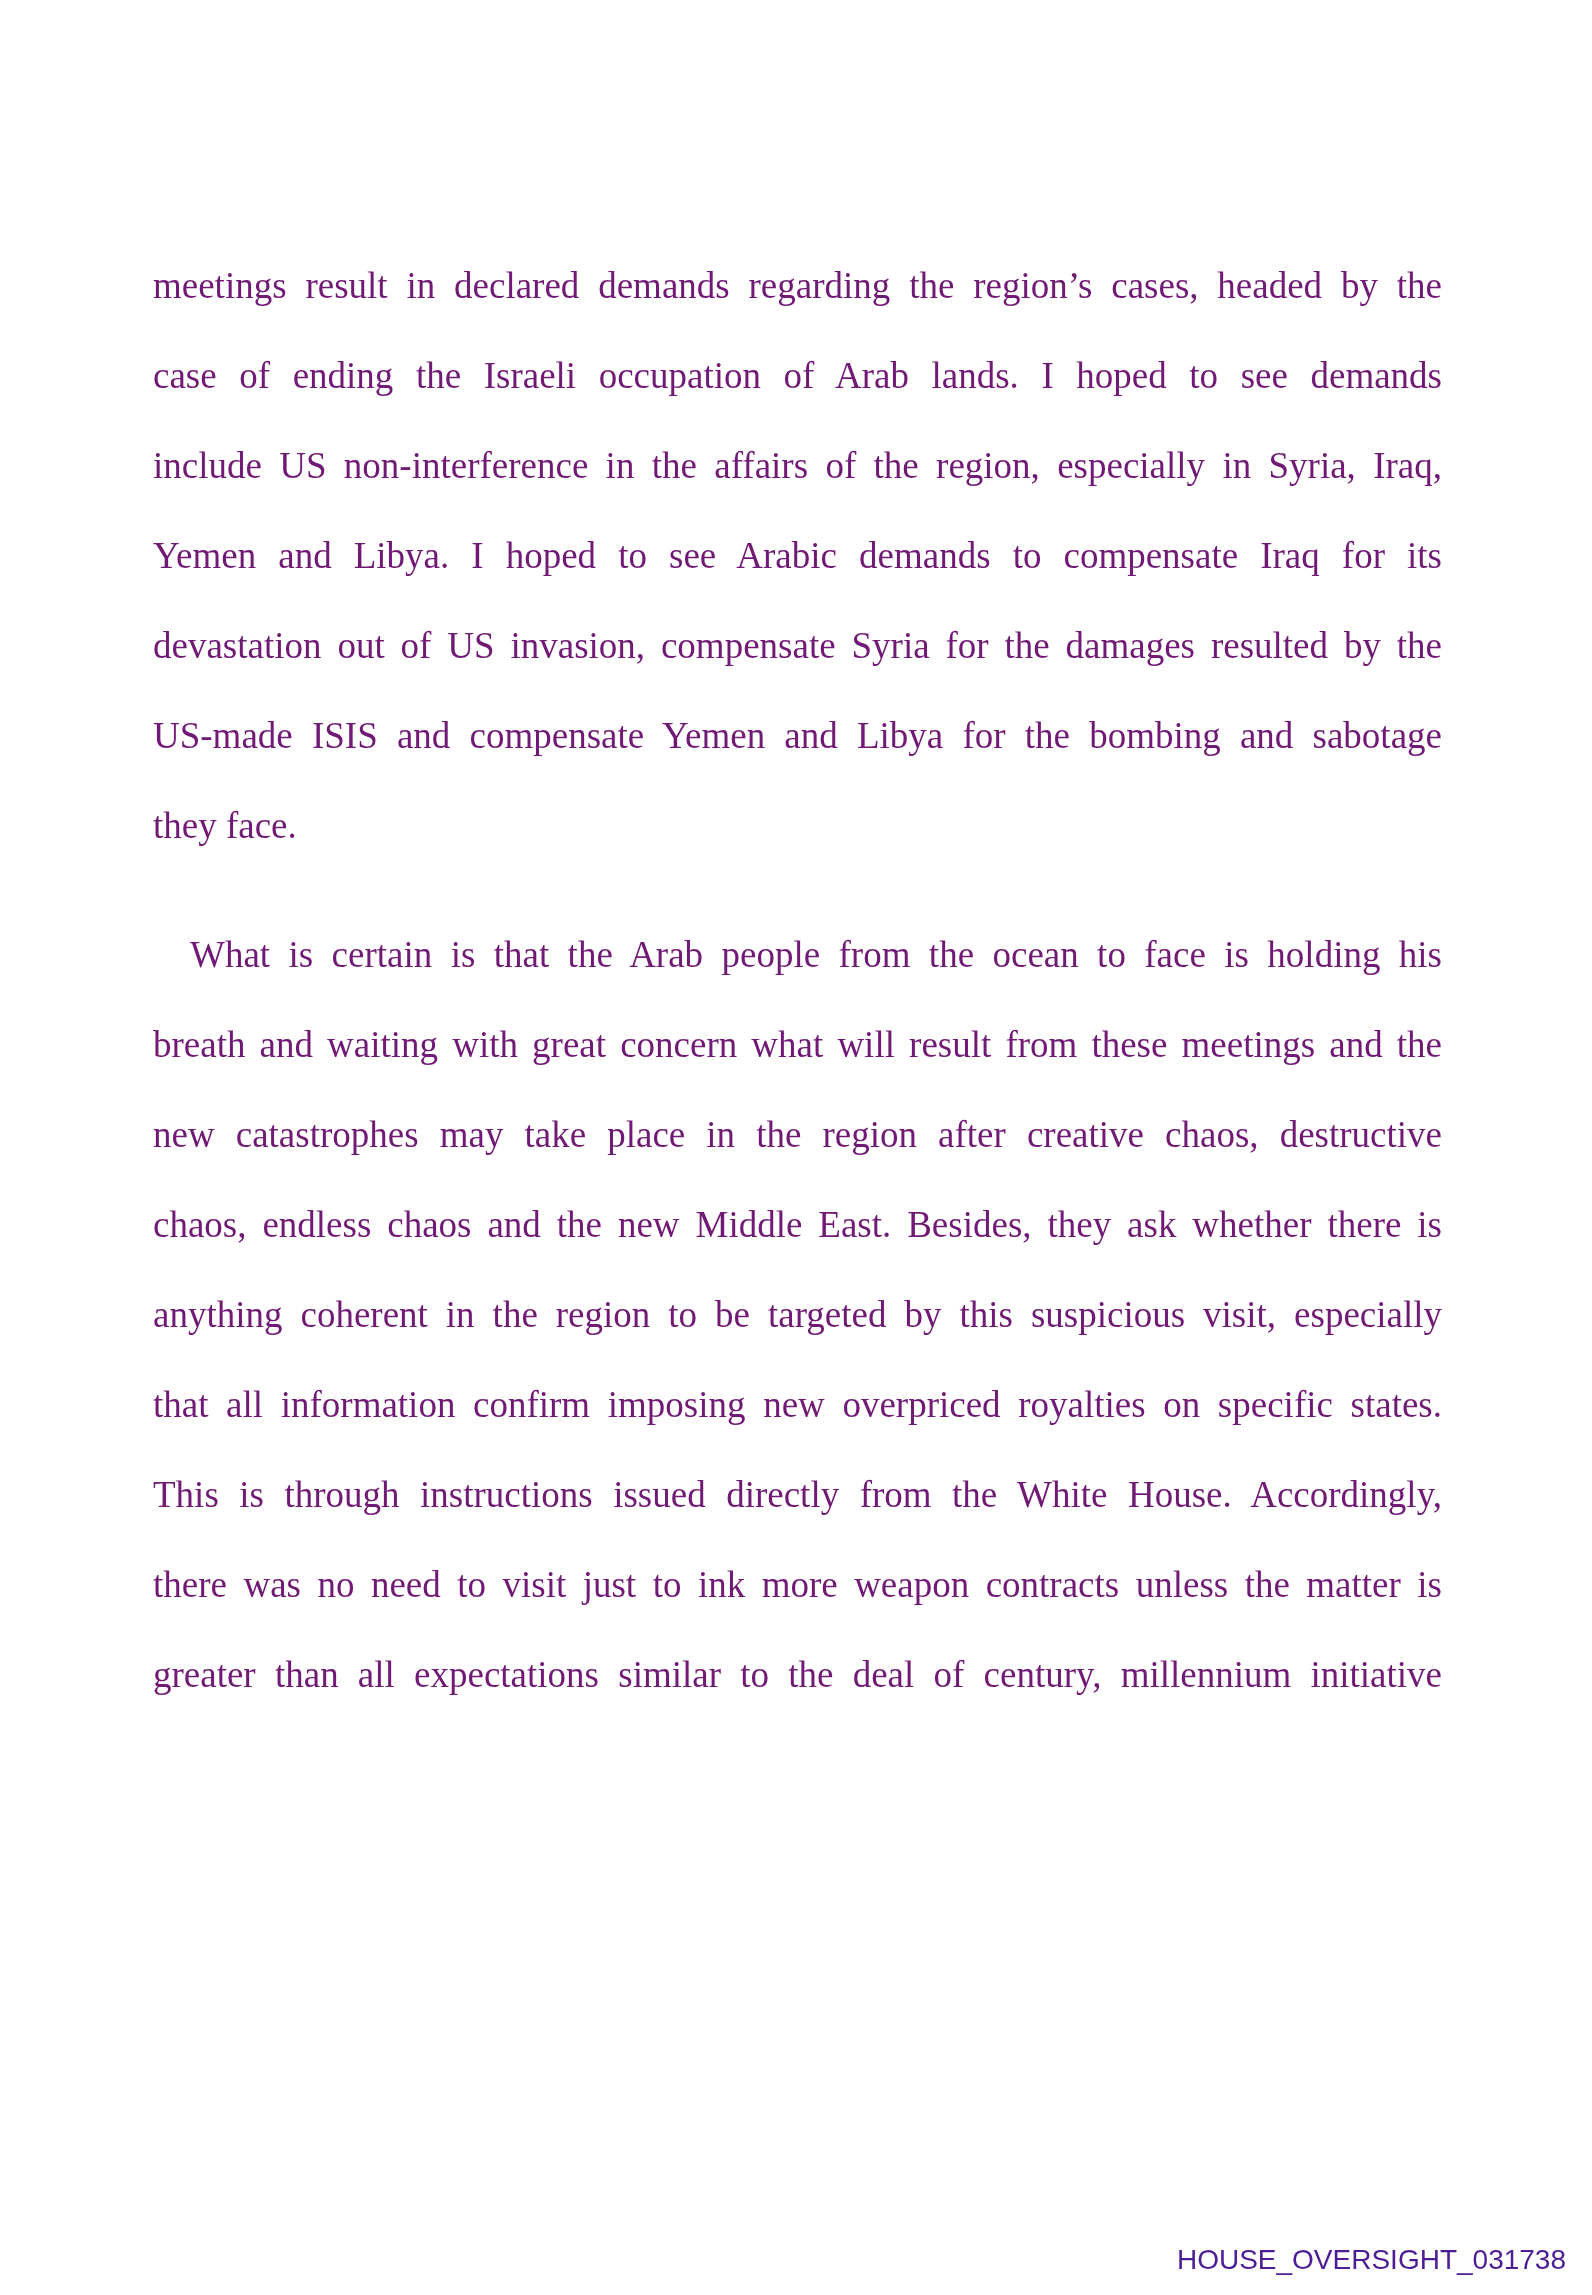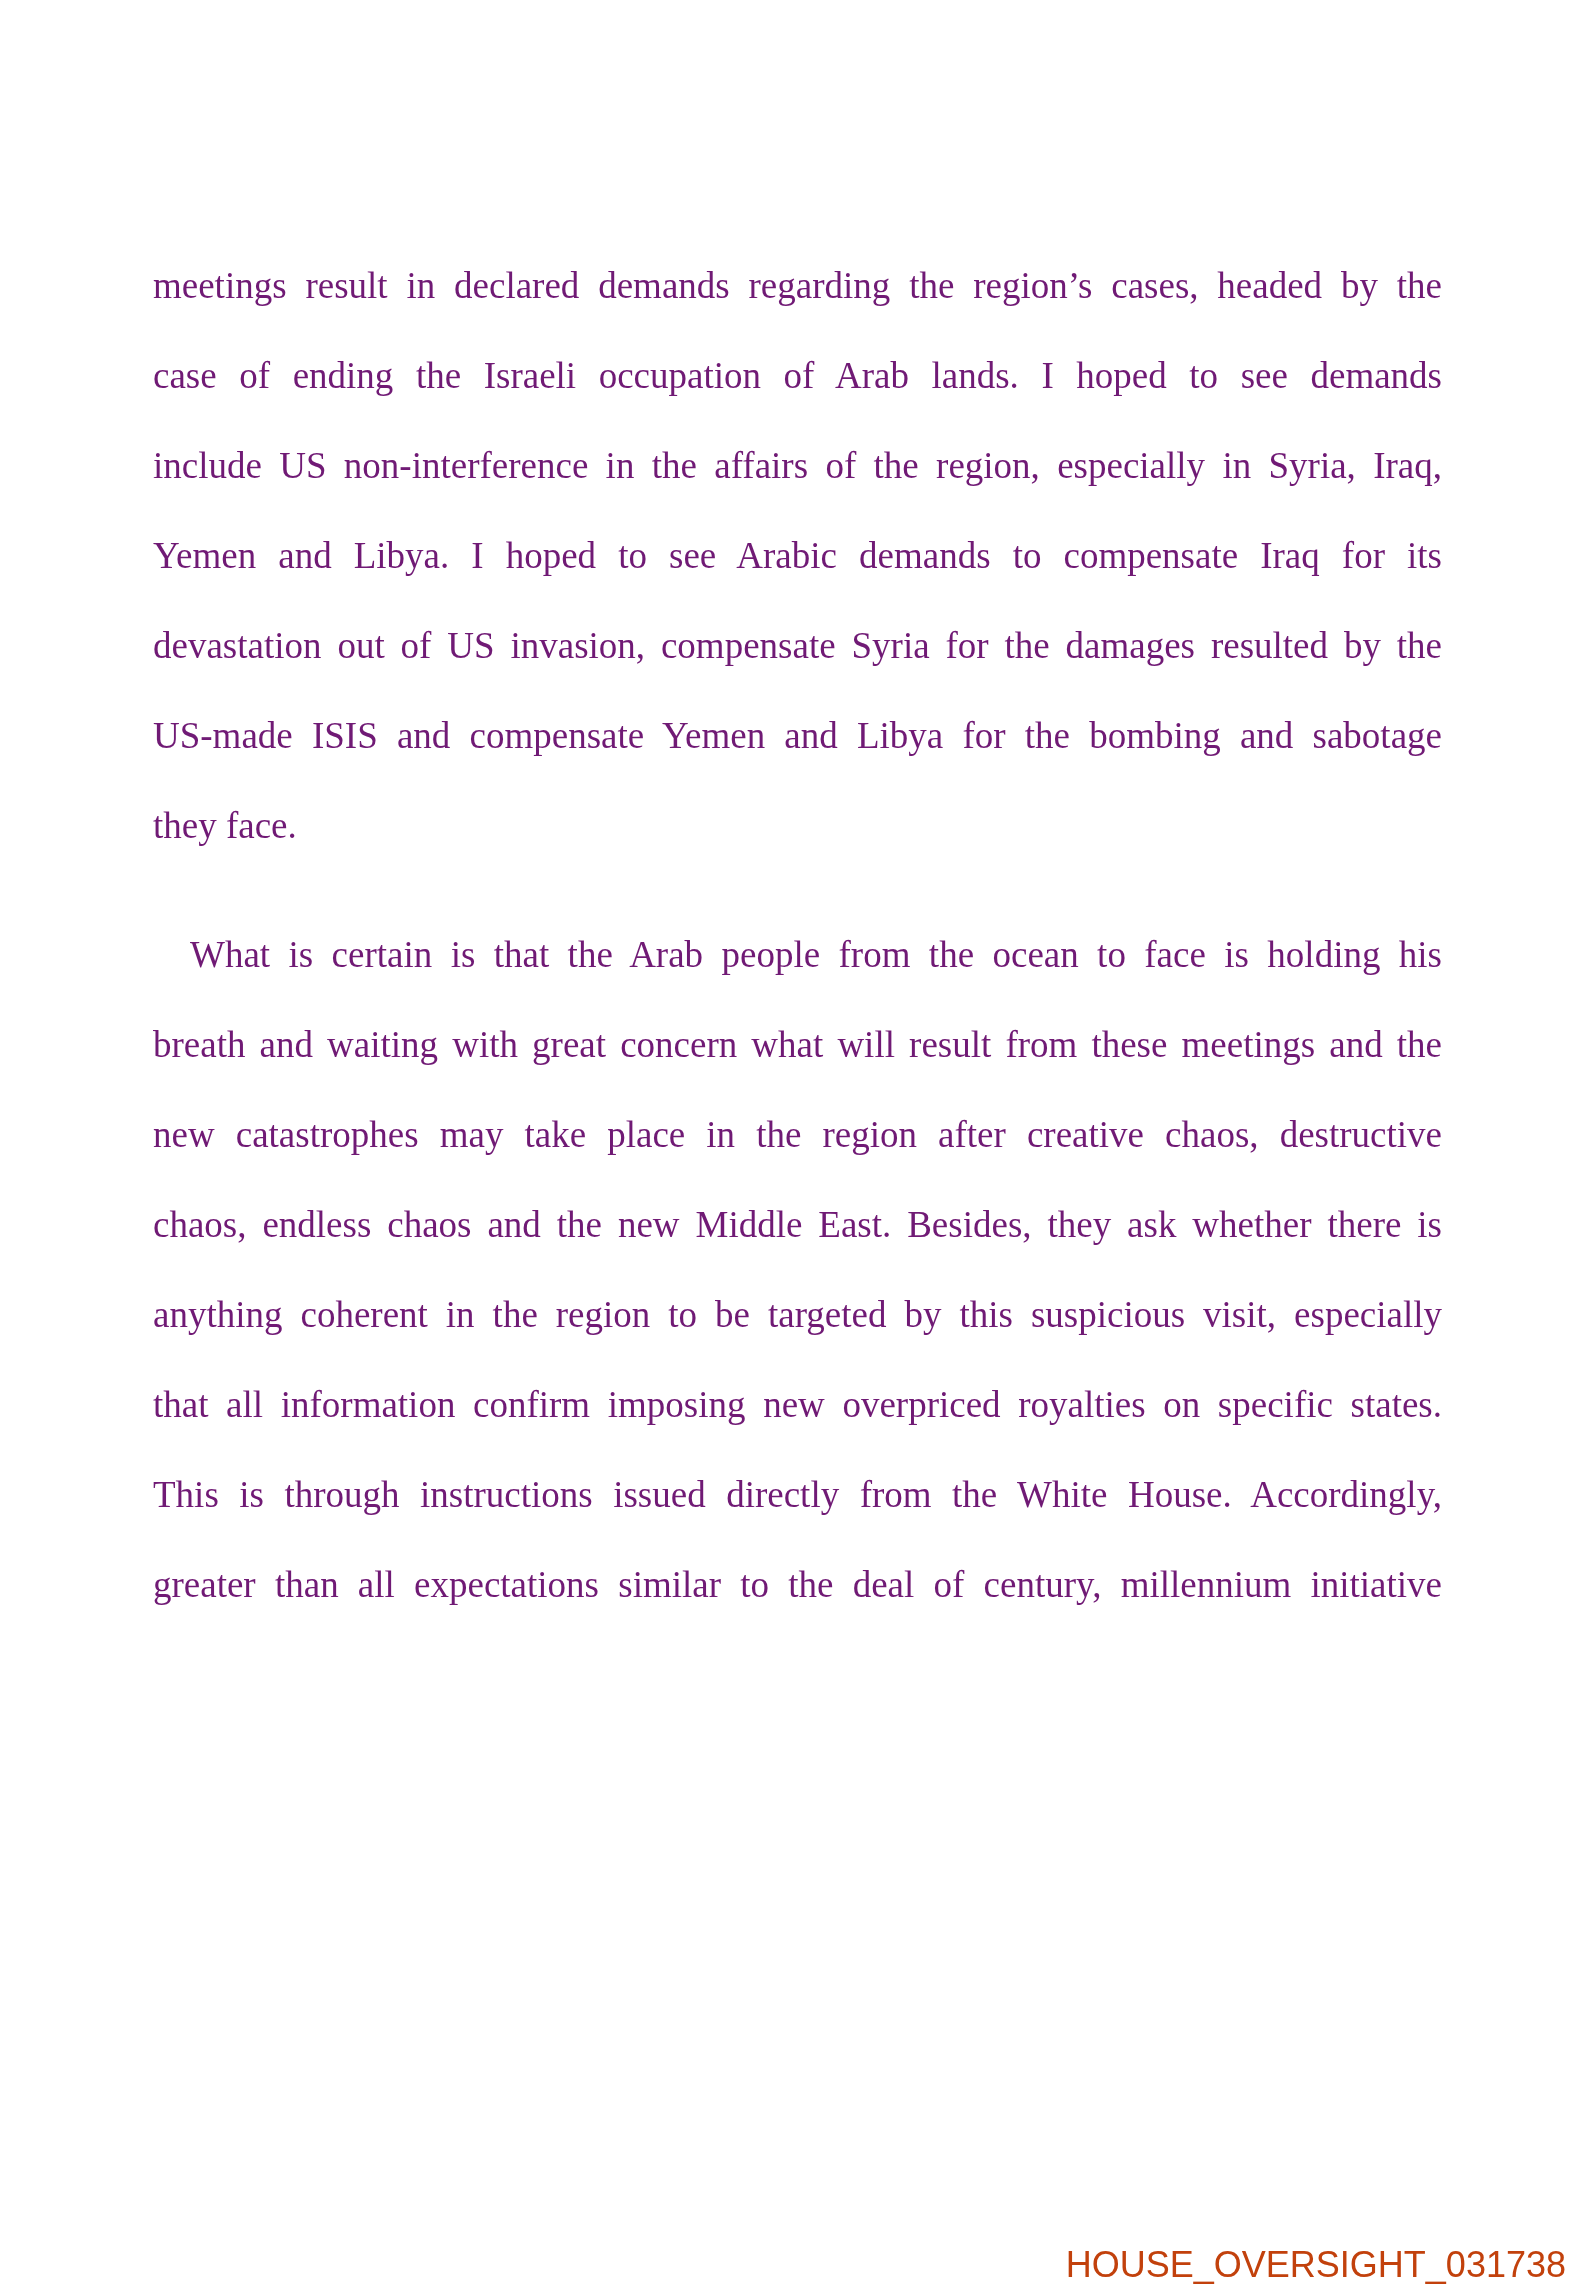--- a/index.html
+++ b/index.html
@@ -35,23 +35,23 @@
     text-align-last: justify;
   }
   .line.para-end {
     text-align: justify;
     text-align-last: left;
   }
   .bates-stamp {
     position: absolute;
     top: 2244px;
     right: 26px;
-    color: #c2410c;
+    color: #4c1d95;
     font-family: "Liberation Sans", "DejaVu Sans", sans-serif;
-    font-size: 36px;
+    font-size: 28px;
     line-height: 1.15;
     white-space: nowrap;
   }
 </style>
 </head>
 <body>
 
 <div class="page">
   <main class="body-text">
       <div class="paragraph">
@@ -64,18 +64,19 @@
         <div class="line para-end">they face.</div>
       </div>
       <div class="paragraph indent">
         <div class="line">What is certain is that the Arab people from the ocean to face is holding his</div>
         <div class="line">breath and waiting with great concern what will result from these meetings and the</div>
         <div class="line">new catastrophes may take place in the region after creative chaos, destructive</div>
         <div class="line">chaos, endless chaos and the new Middle East. Besides, they ask whether there is</div>
         <div class="line">anything coherent in the region to be targeted by this suspicious visit, especially</div>
         <div class="line">that all information confirm imposing new overpriced royalties on specific states.</div>
         <div class="line">This is through instructions issued directly from the White House. Accordingly,</div>
+        <div class="line">there was no need to visit just to ink more weapon contracts unless the matter is</div>
         <div class="line">greater than all expectations similar to the deal of century, millennium initiative</div>
       </div>
     </main>
   <div class="bates-stamp">HOUSE_OVERSIGHT_031738</div>
 </div>
 
 
 </body></html>

